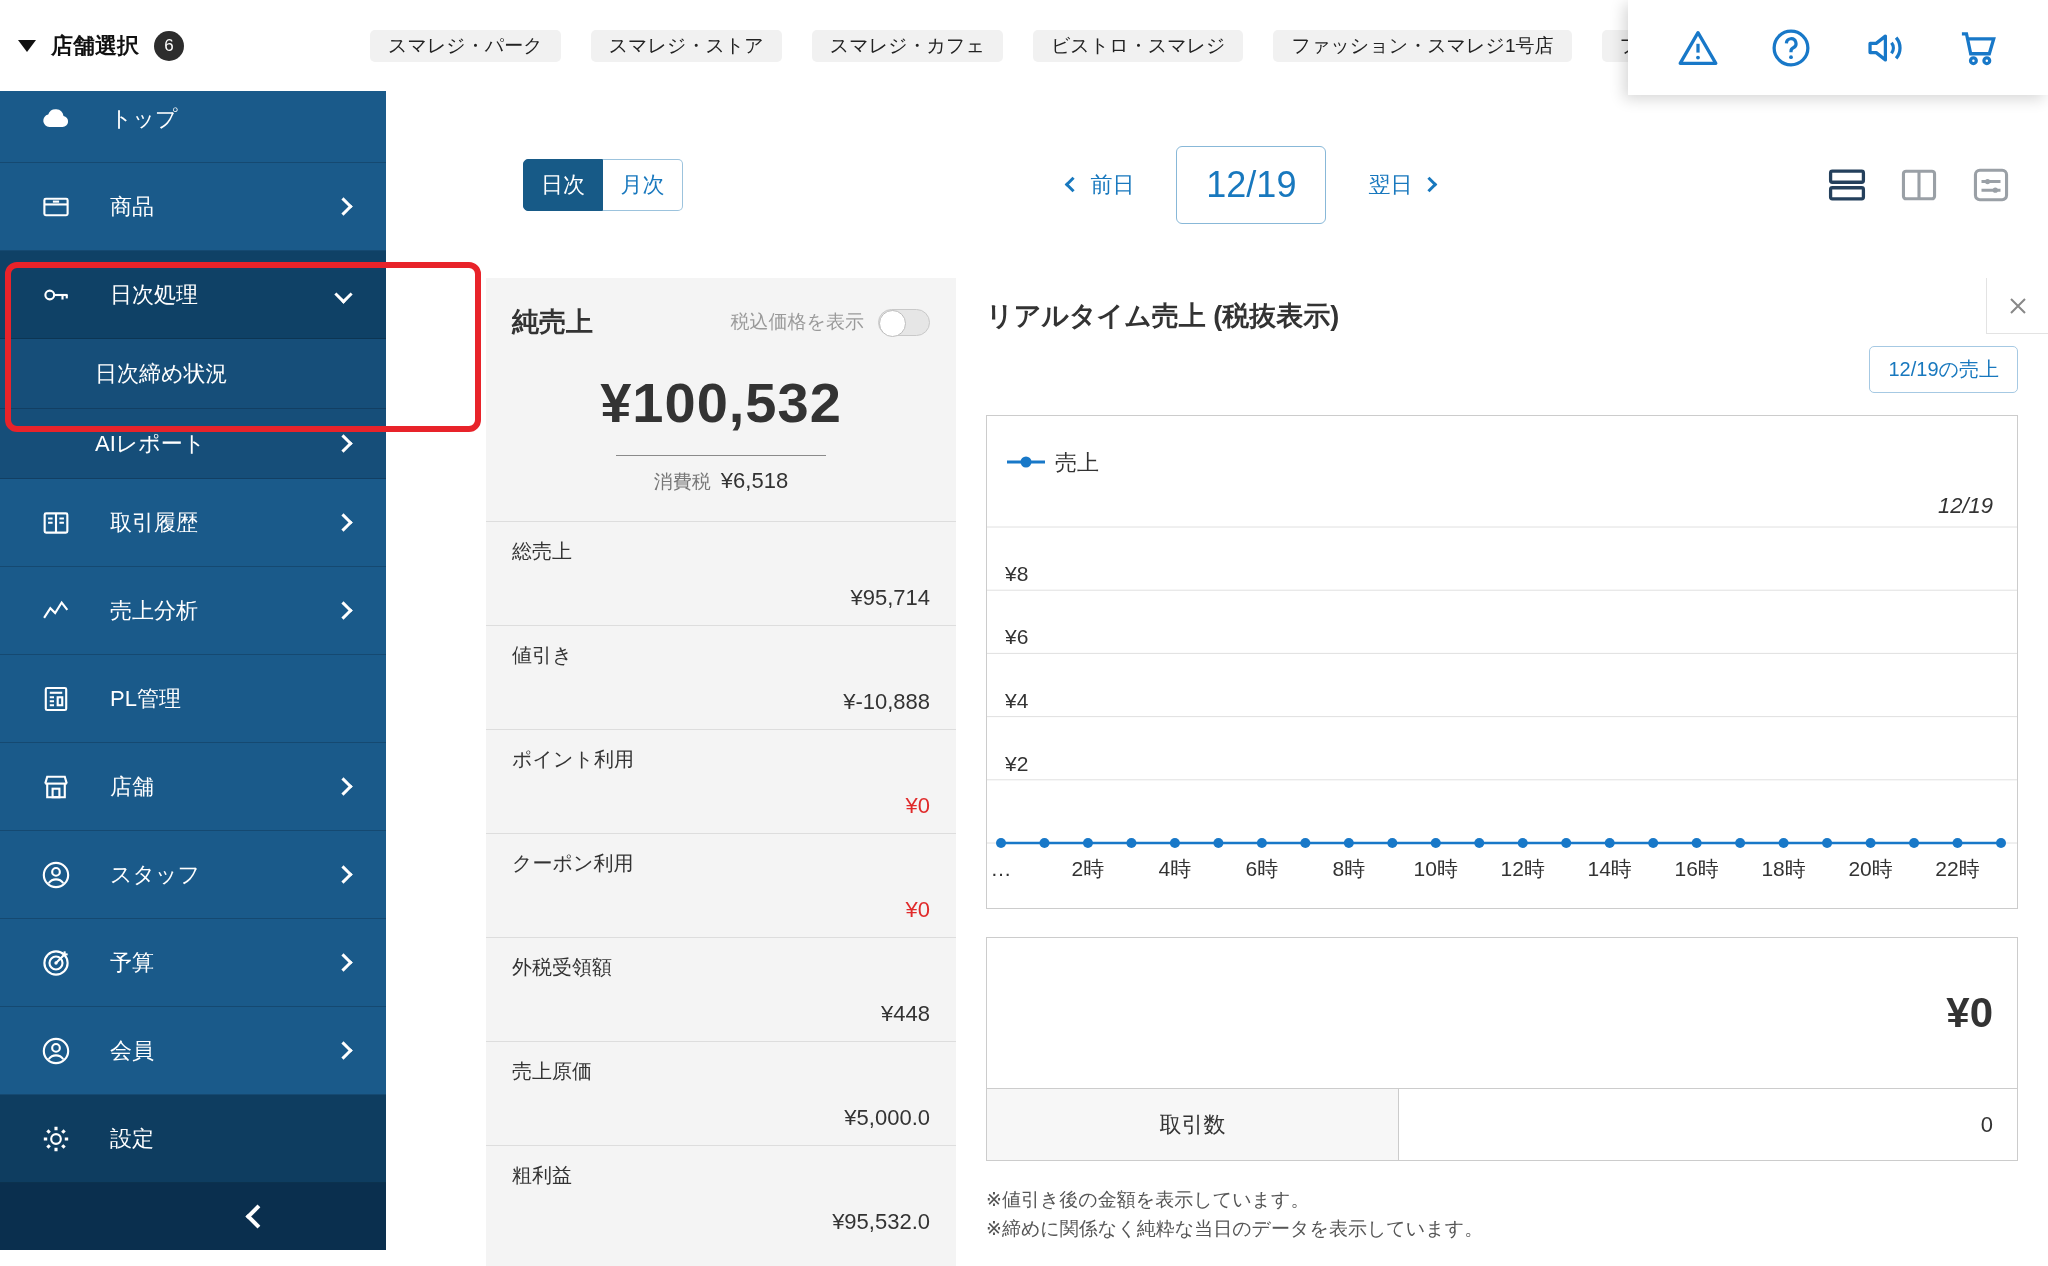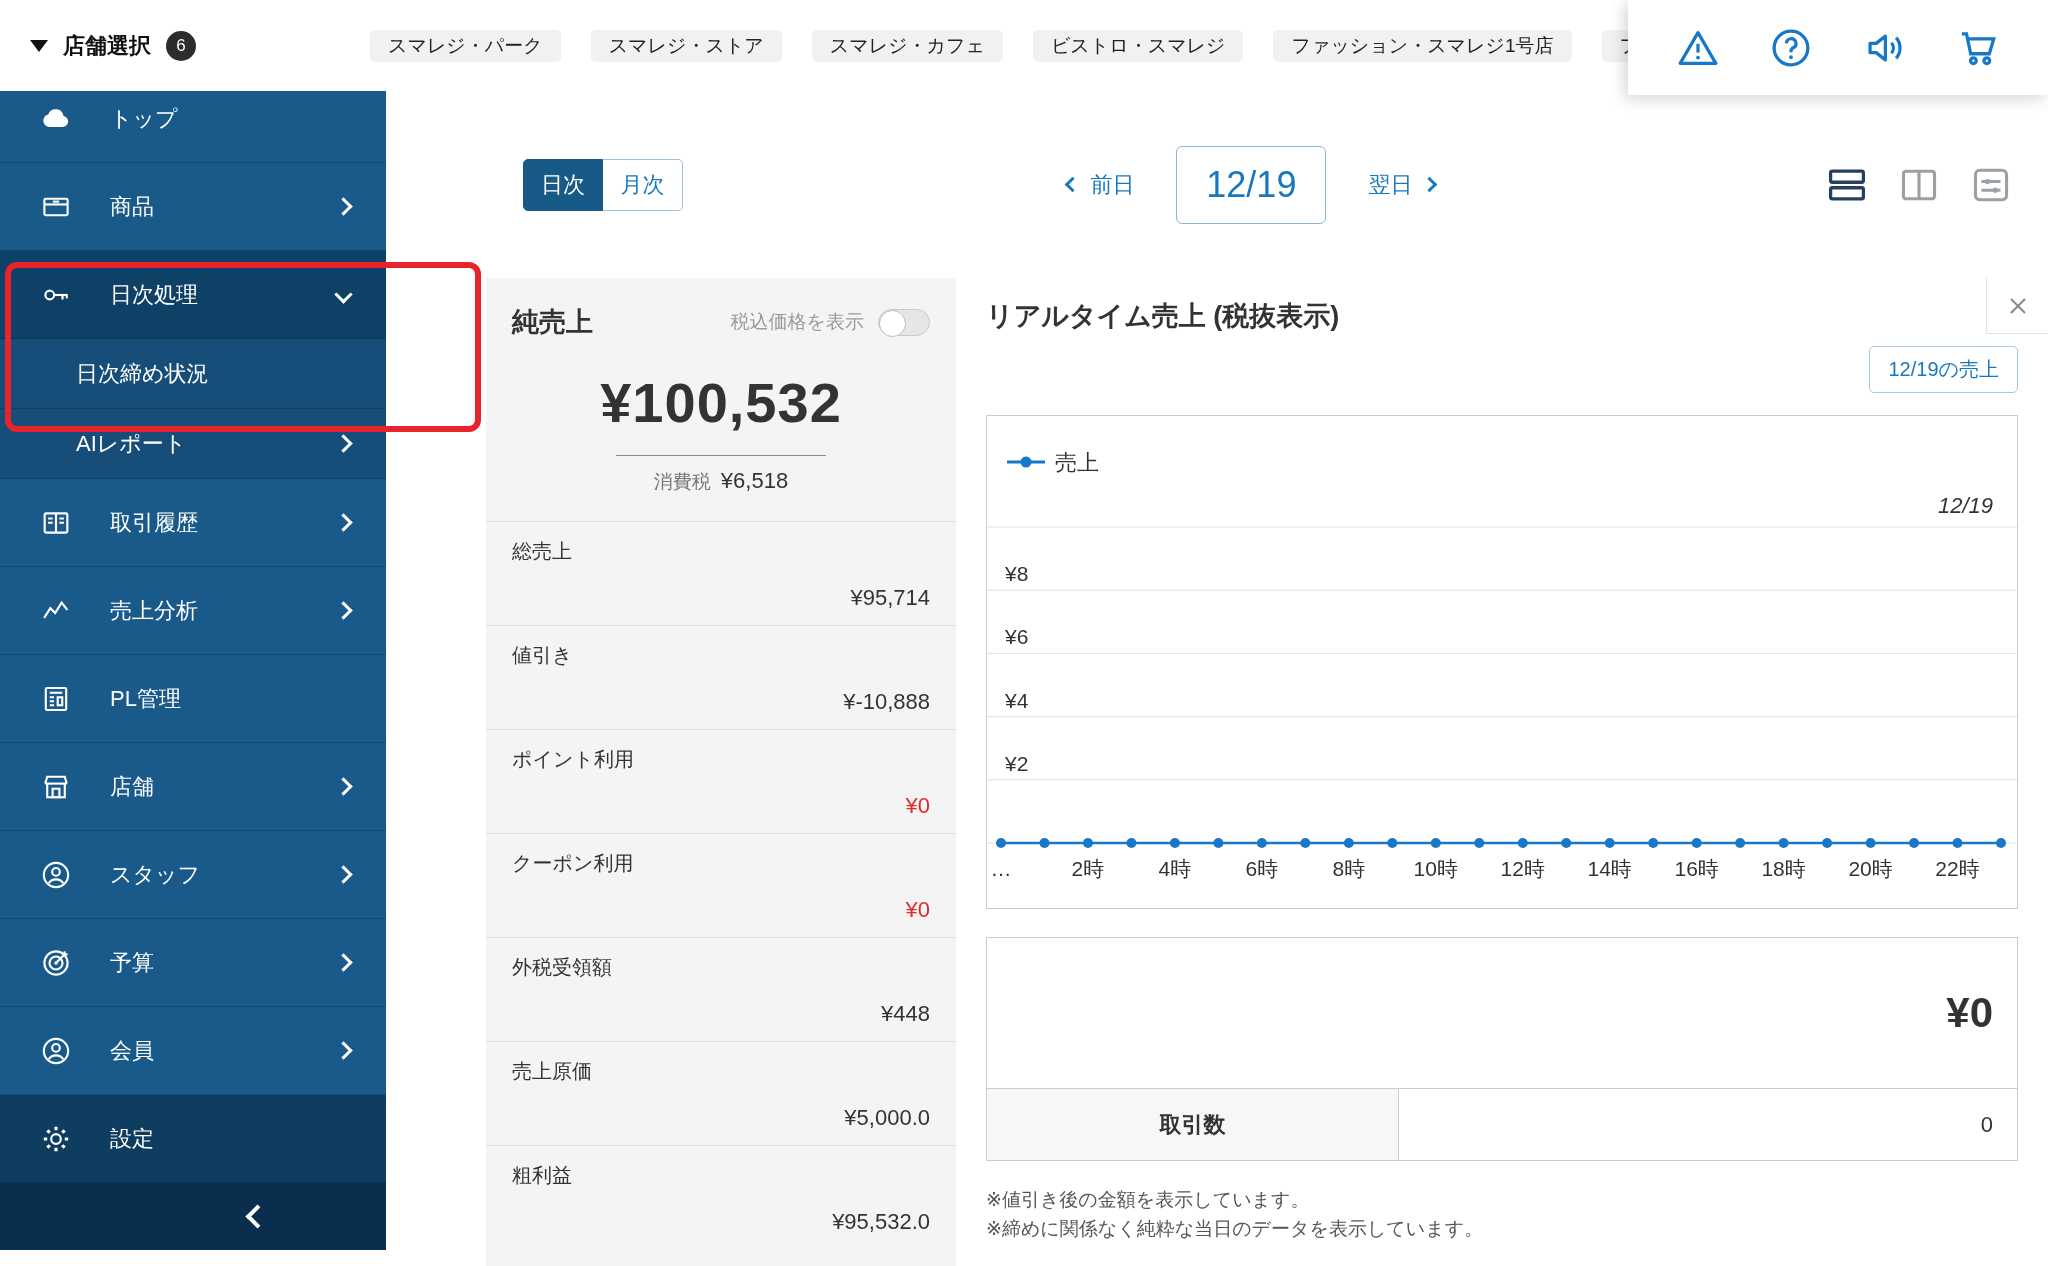--- a/index.html
+++ b/index.html
@@ -6,35 +6,35 @@
   html, body { width: 2048px; height: 1266px; }
   body {
     font-family: "Liberation Sans", "DejaVu Sans", sans-serif;
     color: #333; background: #fff; overflow: hidden; position: relative;
   }
   button { font-family: inherit; border: none; background: none; cursor: pointer; color: inherit; padding: 0; }
   svg { font-family: inherit; display: block; }
 
   
   .topbar { position: absolute; top: 0; left: 0; width: 2048px; height: 91px; background: #fff; display: flex; align-items: center; z-index: 30; }
-  .store-selector { display: flex; align-items: center; gap: 15px; padding-left: 30px; width: 370px; flex: none; cursor: pointer; }
+  .store-selector { display: flex; align-items: center; gap: 15px; padding-left: 18px; width: 370px; flex: none; cursor: pointer; }
   .caret-down { width: 0; height: 0; border-left: 9px solid transparent; border-right: 9px solid transparent; border-top: 12px solid #111; }
   .store-selector-label { font-size: 22px; font-weight: bold; color: #111; }
   .store-badge { width: 30px; height: 30px; border-radius: 50%; background: #2d2d2d; color: #fff; font-size: 17px; display: flex; align-items: center; justify-content: center; }
   .store-tabs { display: flex; gap: 30px; align-items: center; }
   .store-tab { background: #f1f1f1; border-radius: 5px; height: 32px; padding: 0 18px; font-size: 19px; color: #222; white-space: nowrap; }
 
   .topbar-actions { position: absolute; top: 0; right: 0; width: 420px; height: 95px; background: #fff; z-index: 60;
     display: flex; align-items: center; justify-content: space-evenly; box-shadow: -4px 4px 14px rgba(0,0,0,0.16); }
 
   
   .sidebar { position: absolute; top: 75px; left: 0; width: 386px; height: 1175px; background: #1a5a8a; display: flex; flex-direction: column; z-index: 10; overflow: hidden; }
   .nav-item { height: 88px; flex: none; display: flex; align-items: center; padding: 0 36px; gap: 34px; color: #fff; border-bottom: 1px solid rgba(0,0,0,0.18); cursor: pointer; }
   .nav-item.open { background: #0f4166; }
-  .nav-sub { height: 70px; padding-left: 76px; background: #164e79; }
+  .nav-sub { height: 70px; padding-left: 95px; background: #164e79; }
   .nav-icon { width: 40px; flex: none; display: flex; justify-content: center; }
   .nav-label { font-size: 22px; flex: 1; }
   .chev-r, .chev-d, .chev-l { flex: none; }
   .chev-r { width: 13px; height: 13px; border-top: 3px solid #fff; border-right: 3px solid #fff; transform: rotate(45deg); }
   .chev-d { width: 13px; height: 13px; border-top: 3px solid #fff; border-right: 3px solid #fff; transform: rotate(135deg); }
   .nav-settings { background: #0e3d60; margin-top: auto; }
   .sidebar-collapse { height: 67px; flex: none; background: #0a2f4e; display: flex; align-items: center; justify-content: flex-end; padding-right: 120px; cursor: pointer; }
   .chev-l { width: 17px; height: 17px; border-top: 4px solid #fff; border-right: 4px solid #fff; transform: rotate(-135deg); }
 
   .annotation-box { position: absolute; left: 5px; top: 262px; width: 476px; height: 170px; border: 6px solid #e8232a; border-radius: 12px; z-index: 40; pointer-events: none; }
@@ -78,21 +78,21 @@
   .realtime { flex: 1; min-width: 0; padding: 0 30px; position: relative; background: #fff; }
   .rt-close { position: absolute; top: 0; right: 0; width: 62px; height: 56px; border-left: 1px solid #e3e3e3; border-bottom: 1px solid #e3e3e3; background: #fff; display: flex; align-items: center; justify-content: center; }
   .rt-title { margin-top: 20px; font-size: 27px; font-weight: bold; }
   .rt-btn-row { display: flex; justify-content: flex-end; margin-top: 12px; }
   .rt-date-btn { border: 1px solid #a6c9e3; color: #1878be; font-size: 20px; padding: 9px 18px; border-radius: 5px; background: #fff; }
   .chart-box { margin-top: 22px; border: 1px solid #ccc; height: 494px; }
   .chart-box svg { width: 100%; height: 100%; }
   .trans-box { margin-top: 28px; border: 1px solid #ccc; }
   .trans-total { height: 150px; display: flex; align-items: center; justify-content: flex-end; padding-right: 24px; font-size: 42px; font-weight: bold; }
   .trans-row { display: flex; border-top: 1px solid #ccc; height: 72px; }
-  .trans-label-cell { width: 412px; flex: none; background: #f7f7f7; border-right: 1px solid #ccc; display: flex; align-items: center; justify-content: center; font-size: 22px; font-weight: bold; }
+  .trans-label-cell { width: 412px; flex: none; background: #f7f7f7; border-right: 1px solid #ccc; display: flex; align-items: center; justify-content: center; font-size: 22px; font-weight: normal; }
   .trans-value-cell { flex: 1; display: flex; align-items: center; justify-content: flex-end; padding-right: 24px; font-size: 22px; }
   .footnotes { margin-top: 24px; font-size: 19px; color: #555; line-height: 1.55; }
 </style>
 </head>
 <body>
 
 <header class="topbar">
   <div class="store-selector">
     <span class="caret-down"></span>
     <span class="store-selector-label">店舗選択</span>

